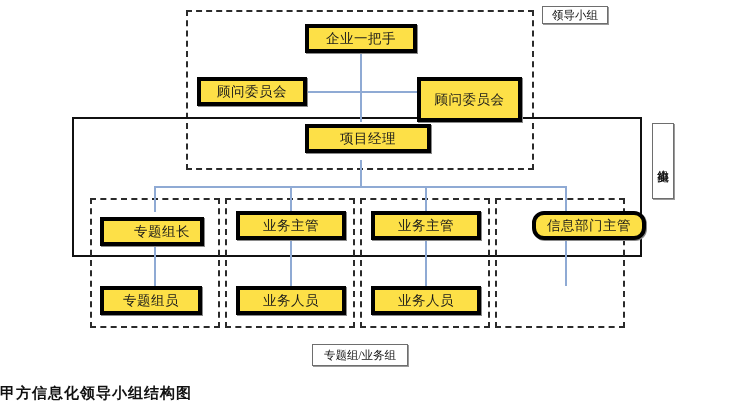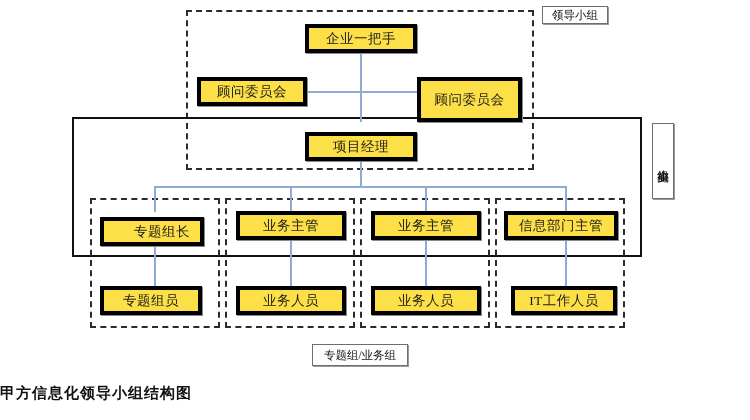--- a/index.html
+++ b/index.html
@@ -147,31 +147,30 @@
   <div class="conn-v" style="left:565px; top:240px; height:46px;"></div>
 
   <div class="conn-v" style="left:360px; top:328px; height:12px; background:#ffffff;"></div>
 
   <div class="node" style="left:305px; top:24px; width:112px; height:29px;">企业一把手</div>
 
   <div class="node" style="left:197px; top:77px; width:110px; height:29px;">顾问委员会</div>
 
   <div class="node" style="left:417px; top:77px; width:105px; height:45px;">顾问委员会</div>
 
-  <div class="node" style="left:305px; top:132px; width:112px; height:29px;">项目经理</div>
+  <div class="node" style="left:305px; top:124px; width:126px; height:29px;">项目经理</div>
 
   <div class="node" style="left:100px; top:217px; width:104px; height:29px;padding-left:20px;">专题组长</div>
   <div class="node" style="left:236px; top:211px; width:110px; height:29px;">业务主管</div>
   <div class="node" style="left:371px; top:211px; width:110px; height:29px;">业务主管</div>
-  <div class="node" style="left:504px; top:211px; width:114px; height:29px;">信息部门主管</div>
+  <div class="node" style="left:532px; top:211px; width:114px; height:29px;border-radius:12px;">信息部门主管</div>
 
   <div class="node" style="left:100px; top:286px; width:102px; height:29px;">专题组员</div>
   <div class="node" style="left:236px; top:286px; width:110px; height:29px;">业务人员</div>
   <div class="node" style="left:371px; top:286px; width:110px; height:29px;">业务人员</div>
-  <div class="node" style="left:511px; top:286px; width:106px; height:29px;">IT工作人员</div>
 
   <div class="tag" style="left:542px; top:6px; width:66px; height:18px;">领导小组</div>
 
   <div class="tag-vertical" style="left:652px; top:123px; width:22px; height:76px;">实施小组</div>
 
   <div class="tag" style="left:312px; top:344px; width:96px; height:22px;">专题组/业务组</div>
 
   <div class="chart-title" style="top:384px;">甲方信息化领导小组结构图</div>
 
 </div>

